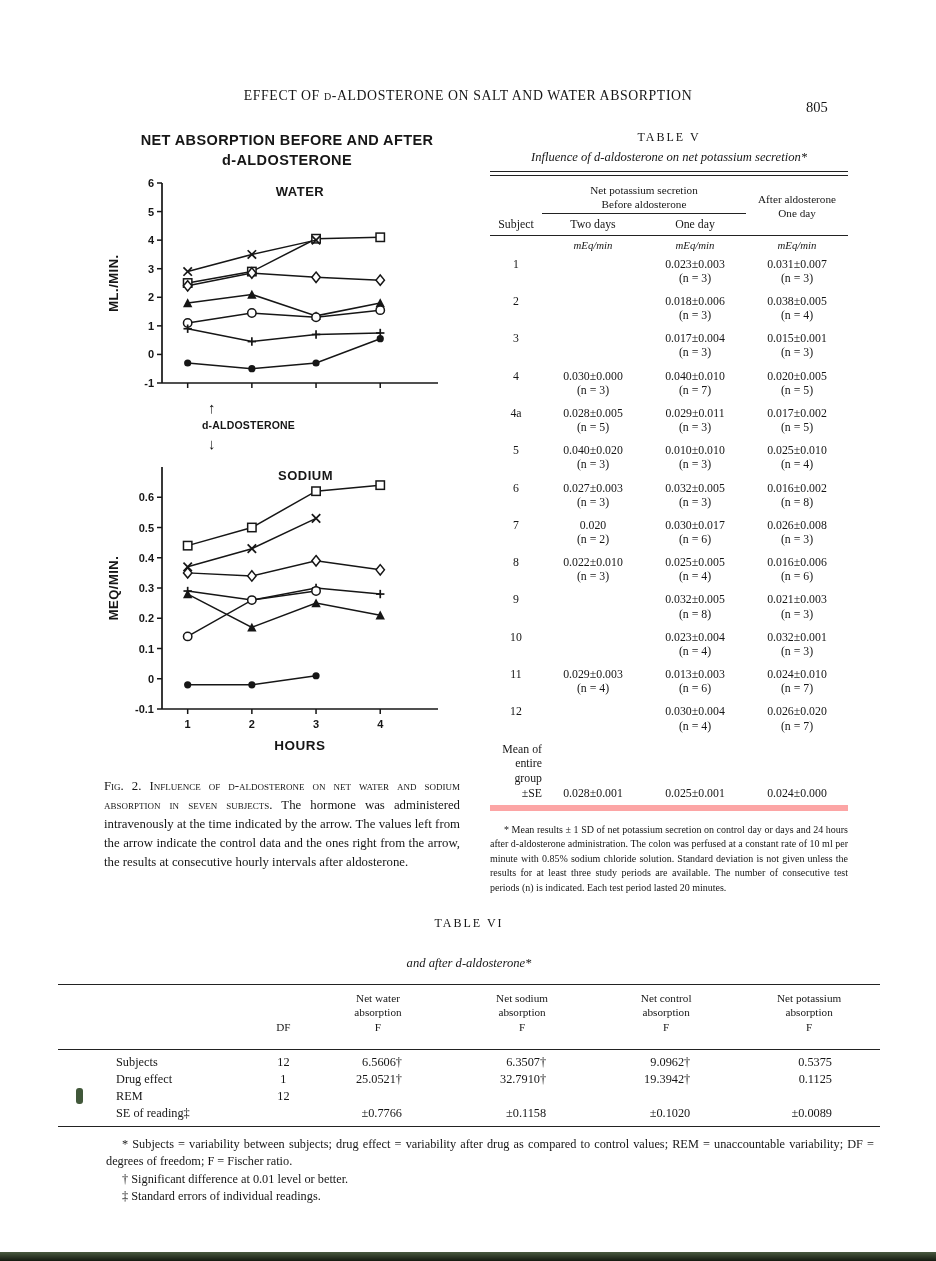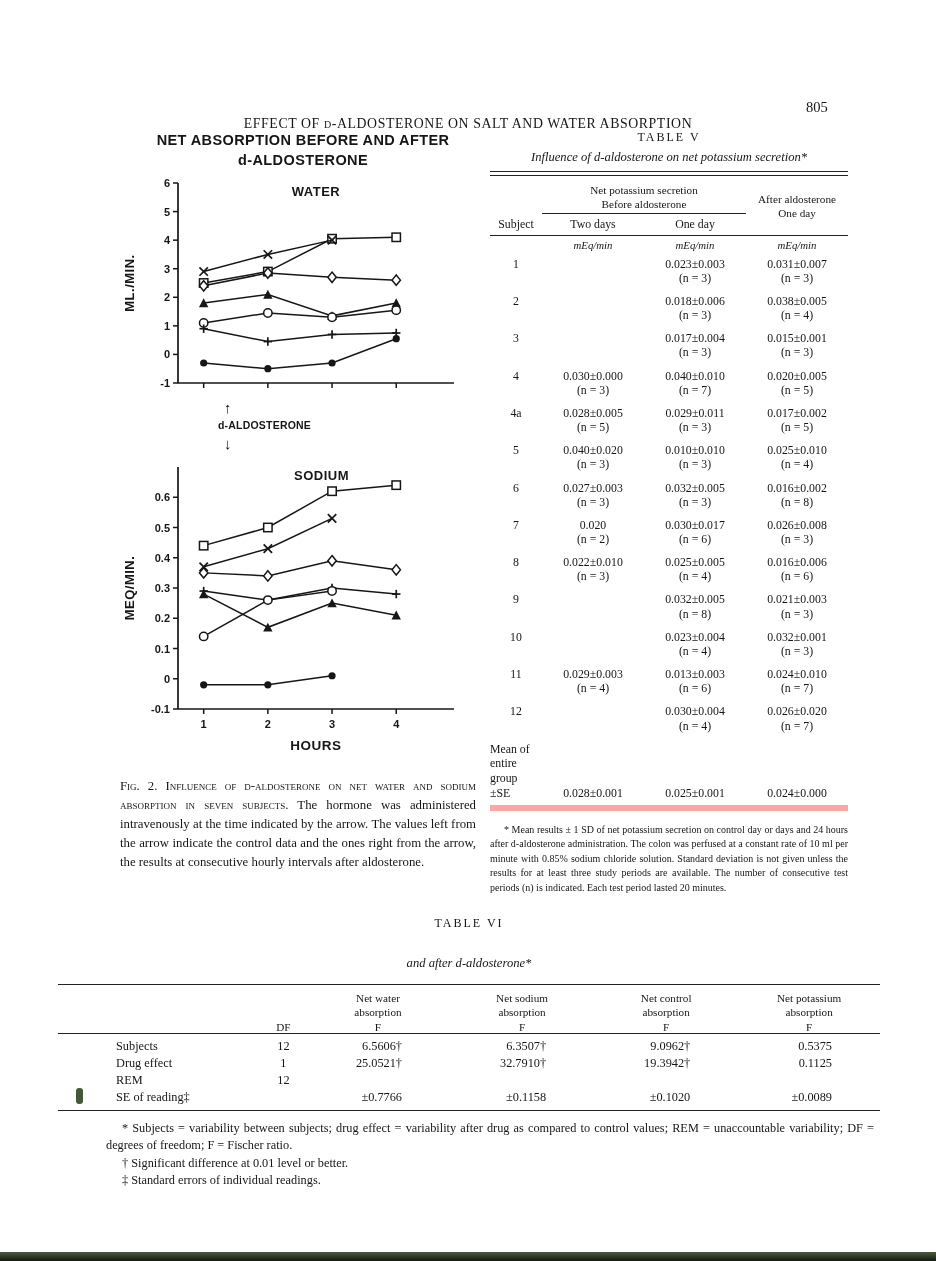--- a/index.html
+++ b/index.html
@@ -2,26 +2,26 @@
 <html><head>
 <meta charset="utf-8">
 <style>
   html,body{margin:0;padding:0;}
   body{
     width:936px;height:1261px;position:relative;background:#ffffff;
     font-family:"Liberation Serif","DejaVu Serif",serif;color:#161616;
     overflow:hidden;
   }
   
-  .running-head{position:absolute;top:116px;left:0;width:936px;text-align:center;
+  .running-head{position:absolute;top:88px;left:0;width:936px;text-align:center;
     font-size:13.8px;letter-spacing:0.6px;font-variant:small-caps;}
   .page-number{position:absolute;top:99px;left:806px;font-size:14.5px;}
 
   
-  .left-col{position:absolute;left:120px;top:130px;width:356px;}
+  .left-col{position:absolute;left:104px;top:130px;width:356px;}
   .fig-title{text-align:center;font-family:"Liberation Sans","DejaVu Sans",sans-serif;
     font-weight:bold;font-size:14.5px;line-height:1.4;letter-spacing:0.4px;margin:0 0 4px 10px;}
   .chart-host{width:342px;}
   .between{position:relative;height:52px;width:342px;
     font-family:"Liberation Sans","DejaVu Sans",sans-serif;font-weight:bold;}
   .between .up,.between .down{position:absolute;left:104px;font-size:15px;}
   .between .up{top:-4px;}
   .between .down{top:32px;}
   .between .albl{position:absolute;left:98px;top:16px;font-size:10.5px;letter-spacing:0.2px;}
   .fig-caption{margin:16px 0 0;width:356px;text-align:justify;font-size:12.8px;line-height:1.5;}
@@ -45,32 +45,32 @@
   .t5-group{text-align:center;font-size:11.2px;line-height:1.3;padding-top:5px;border-bottom:1px solid #222;}
   .t5-after{text-align:center;font-size:11.2px;line-height:1.3;vertical-align:middle;
     border-bottom:1px solid #222;width:100px;}
   .t5-colhead-row th{border-bottom:1px solid #222;padding:3px 0 3px;}
   .t5-subject-head{text-align:center;vertical-align:bottom;}
   .t5-colhead{text-align:center;}
   .t5-units td{font-style:italic;font-size:10.8px;text-align:center;padding:3px 0 2px;}
   .t5-subject{text-align:center;vertical-align:top;padding-top:4px;}
   .t5-data{text-align:center;vertical-align:top;padding:4px 2px 5px;}
   .t5-val,.t5-n{line-height:1.2;}
-  .t5-mean-label{text-align:left;vertical-align:bottom;padding:4px 0 4px 0;line-height:1.25;}
+  .t5-mean-label{text-align:right;vertical-align:bottom;padding:4px 0 4px 0;line-height:1.25;}
   .t5-mean-val{vertical-align:bottom;text-align:center;padding-bottom:4px;}
   .tv-footnote{margin:12px 0 0;font-size:10px;line-height:1.45;text-align:justify;text-indent:14px;}
 
   
   .t6-wrap{position:absolute;left:58px;top:916px;width:822px;}
   .t6-label{text-align:center;font-size:12px;letter-spacing:2px;font-variant:small-caps;}
   .t6-caption{text-align:center;font-style:italic;font-size:12.6px;line-height:1.35;margin:7px 0 12px;}
   #table6{width:100%;border-collapse:collapse;font-size:12.3px;border-top:1px solid #222;border-bottom:1px solid #222;}
   #table6 th{font-weight:normal;font-size:11.2px;}
   .t6-group{text-align:center;line-height:1.25;padding-top:6px;margin-top:28px;}
-  .t6-subhead th{border-bottom:1px solid #222;padding:1px 0 0;text-align:center;}
+  .t6-subhead th{border-bottom:1px solid #222;padding:1px 0 16px;text-align:center;}
   .t6-rowlabel{padding-left:58px;width:220px;}
   .t6-dfval{text-align:center;width:66px;}
   .t6-val{text-align:right;padding-right:48px;width:132px;}
   #table6 tbody tr:first-child td{padding-top:5px;}
   #table6 tbody tr:last-child td{padding-bottom:5px;}
   .t6-notes{margin:9px 0 0 48px;width:768px;font-size:12.3px;line-height:1.42;}
   .t6-notes p{margin:0;text-indent:16px;text-align:justify;}
 
   
   .scan-bottom{position:absolute;left:0;bottom:0;width:936px;height:9px;

